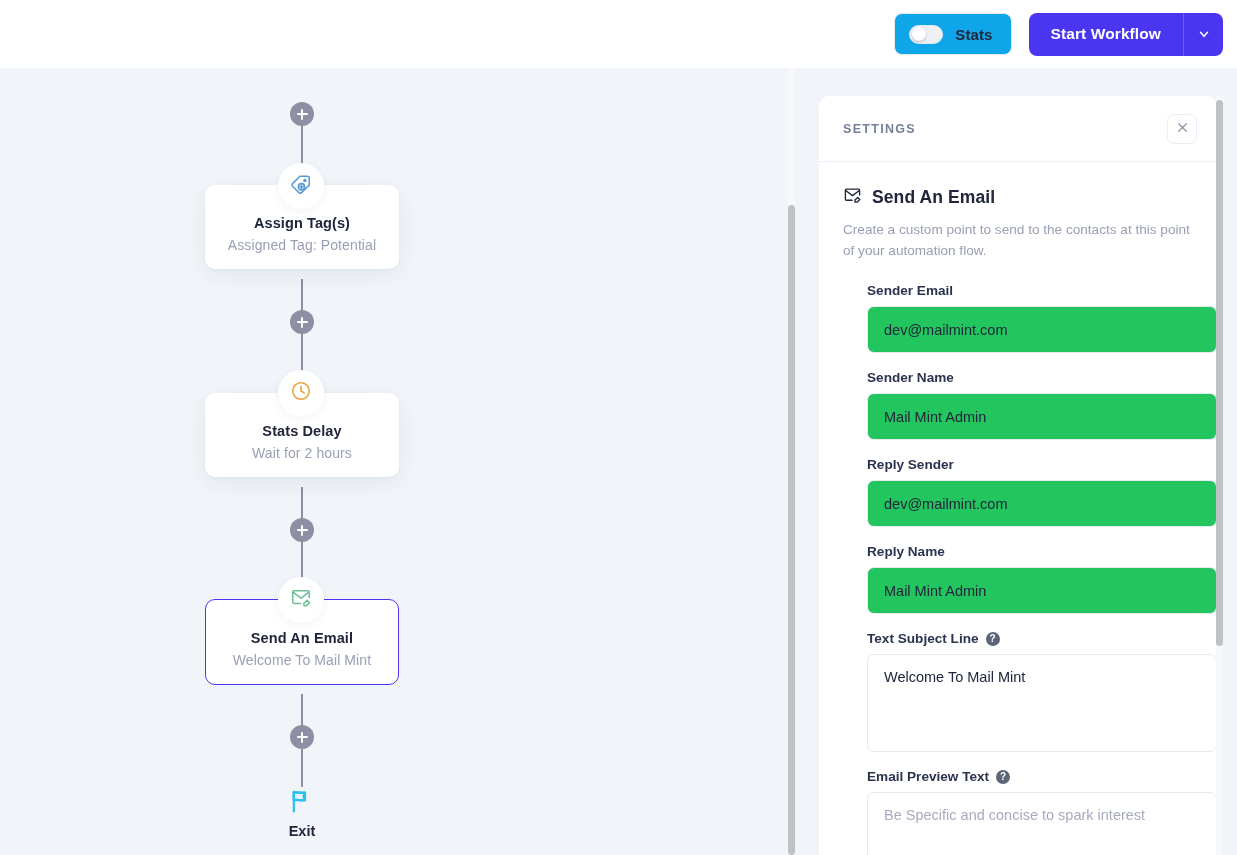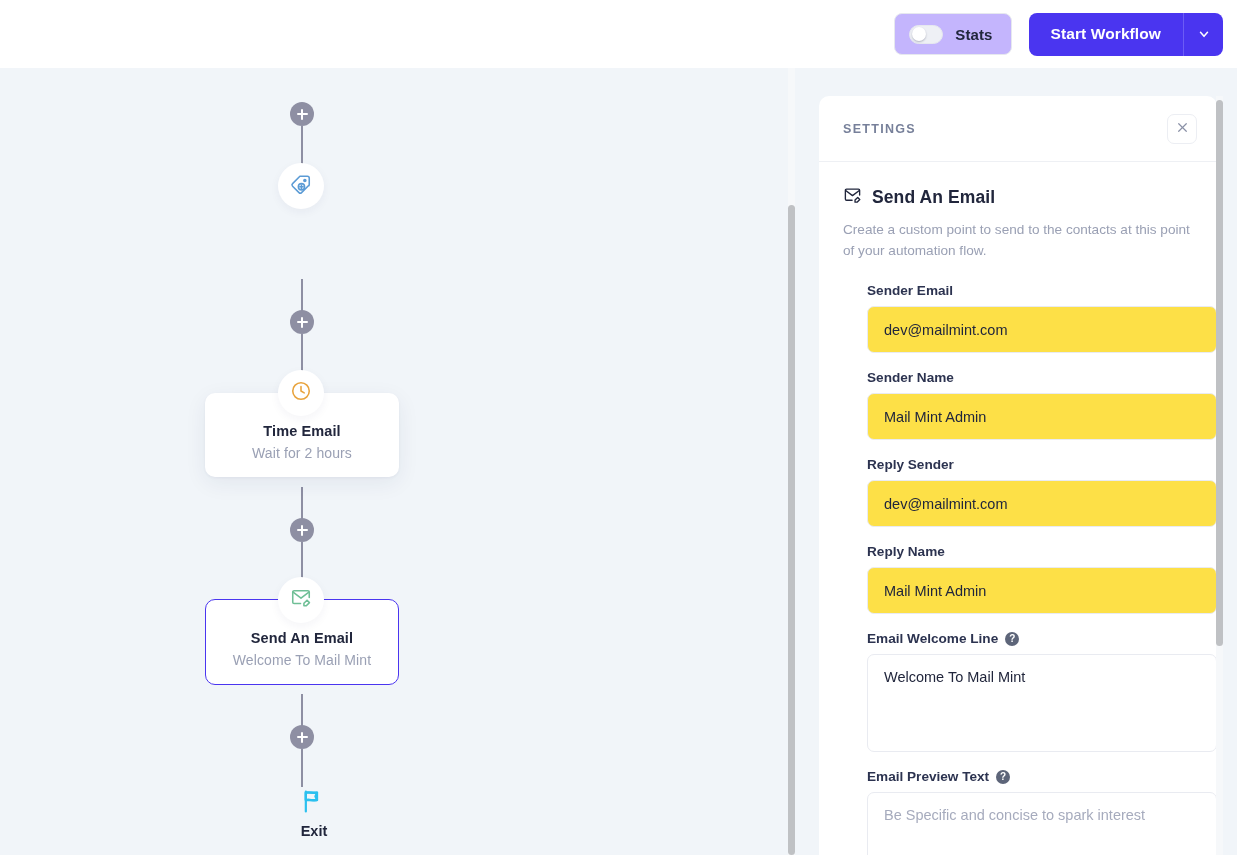--- a/index.html
+++ b/index.html
@@ -17,21 +17,21 @@
     position: absolute; left: 0; top: 0;
     width: 1237px; height: 68px;
     background: #ffffff;
     display: flex; align-items: center; justify-content: flex-end;
     padding-right: 14px;
   }
   .stats-toggle {
     display: flex; align-items: center; gap: 12px;
     height: 42px; padding: 0 18px 0 14px;
     border: 1px solid #e6e8ef; border-radius: 8px;
-    background: #c4b5fd; margin-right: 17px;
+    background: #0ea5e9; margin-right: 17px;
     cursor: pointer;
   }
   .switch {
     width: 34px; height: 19px; border-radius: 20px;
     background: #eef0f5; border: 1px solid #e6e8ef;
     position: relative; flex: none;
   }
   .switch::after {
     content: ""; position: absolute; left: 2px; top: 1.5px;
     width: 14px; height: 14px; border-radius: 50%;
@@ -93,21 +93,21 @@
     margin-bottom: 6px; letter-spacing: .1px;
   }
   .node-sub { font-size: 14px; color: #9aa0b4; letter-spacing: .1px; }
   .node-icon {
     position: absolute; left: 278px; width: 46px; height: 46px;
     border-radius: 50%; background: #ffffff;
     display: flex; align-items: center; justify-content: center;
     z-index: 5; box-shadow: 0 3px 10px rgba(32,45,90,.05);
   }
   .exit-wrap {
-    position: absolute; left: 217px; width: 194px;
+    position: absolute; left: 205px; width: 194px;
     text-align: center; z-index: 3;
   }
   .exit-label { font-size: 14.5px; font-weight: bold; color: #21263c; margin-top: 4px; }
 
   
   .canvas-sbar {
     position: absolute; left: 788px; top: 0; width: 7px; height: 787px;
     background: #f6f8fa;
   }
   .canvas-sthumb {
@@ -148,21 +148,21 @@
     margin-bottom: 8px; display: flex; align-items: center; gap: 7px;
   }
   .help-icon {
     width: 14px; height: 14px; border-radius: 50%;
     background: #5d6579; color: #fff; font-size: 10px; font-weight: bold;
     display: inline-flex; align-items: center; justify-content: center;
     cursor: pointer; line-height: 1;
   }
   .input {
     width: 350px; height: 47px; border: 1px solid #e9ebf1; border-radius: 7px;
-    background: #fde047; display: flex; align-items: center; padding: 0 16px;
+    background: #22c55e; display: flex; align-items: center; padding: 0 16px;
     font-size: 14.5px; color: #21263c;
   }
   .textarea {
     width: 350px; border: 1px solid #e9ebf1; border-radius: 7px;
     background: #fff; padding: 14px 16px;
     font-size: 14.5px; color: #21263c;
   }
   .ta-subject { height: 98px; }
   .ta-preview { height: 70px; }
   .ph { color: #a6abbd; }
@@ -211,35 +211,39 @@
         <span>
           <svg width="22" height="22" viewBox="0 0 24 24" fill="none" stroke="#5b9bd5" stroke-width="1.7" stroke-linecap="round" stroke-linejoin="round">
             <path d="M20.6 13.4 12.6 21.4a2 2 0 0 1-2.8 0l-7-7a2 2 0 0 1 0-2.8l8-8H19a2 2 0 0 1 2 2v7.4a2 2 0 0 1-.4.8z"></path>
             <circle cx="16.2" cy="8.2" r="1.1" fill="#5b9bd5"></circle>
             <circle cx="12.5" cy="15" r="3.4"></circle>
             <line x1="12.5" y1="13.2" x2="12.5" y2="16.8"></line>
             <line x1="10.7" y1="15" x2="14.3" y2="15"></line>
           </svg>
         </span>
       </div>
+      <div class="node" style="top:117px;">
+        <div class="node-title">Assign Tag(s)</div>
+        <div class="node-sub">Assigned Tag: Potential</div>
+      </div>
 
       <div class="connector" style="top:211px;height:43px;"></div>
       <div class="plus-btn" style="top:242px;"></div>
       <div class="connector" style="top:266px;height:40px;"></div>
 
       <div class="node-icon" style="top:302px;">
         <span>
           <svg width="22" height="22" viewBox="0 0 24 24" fill="none" stroke="#e8a33d" stroke-width="1.7" stroke-linecap="round" stroke-linejoin="round">
             <circle cx="12" cy="12" r="9"></circle>
               <polyline points="12 7 12 12 15.5 14"></polyline>
           </svg>
         </span>
       </div>
       <div class="node" style="top:325px;">
-        <div class="node-title">Time Email</div>
+        <div class="node-title">Stats Delay</div>
         <div class="node-sub">Wait for 2 hours</div>
       </div>
 
       <div class="connector" style="top:419px;height:43px;"></div>
       <div class="plus-btn" style="top:450px;"></div>
       <div class="connector" style="top:474px;height:40px;"></div>
 
       <div class="node-icon" style="top:509px;">
         <span>
           <svg width="22" height="22" viewBox="0 0 24 24" fill="none" stroke="#6fbf96" stroke-width="1.7" stroke-linecap="round" stroke-linejoin="round">
@@ -315,21 +319,21 @@
         <div class="input">dev@mailmint.com</div>
       </div>
 
       <div class="field">
         <div class="field-label">Reply Name</div>
         <div class="input">Mail Mint Admin</div>
       </div>
 
       <div class="field">
         <div class="field-label">
-          <span>Email Welcome Line</span>
+          <span>Text Subject Line</span>
           <span class="help-icon">?</span>
         </div>
         <div class="textarea ta-subject">Welcome To Mail Mint</div>
       </div>
 
       <div class="field">
         <div class="field-label">
           <span>Email Preview Text</span>
           <span class="help-icon">?</span>
         </div>

